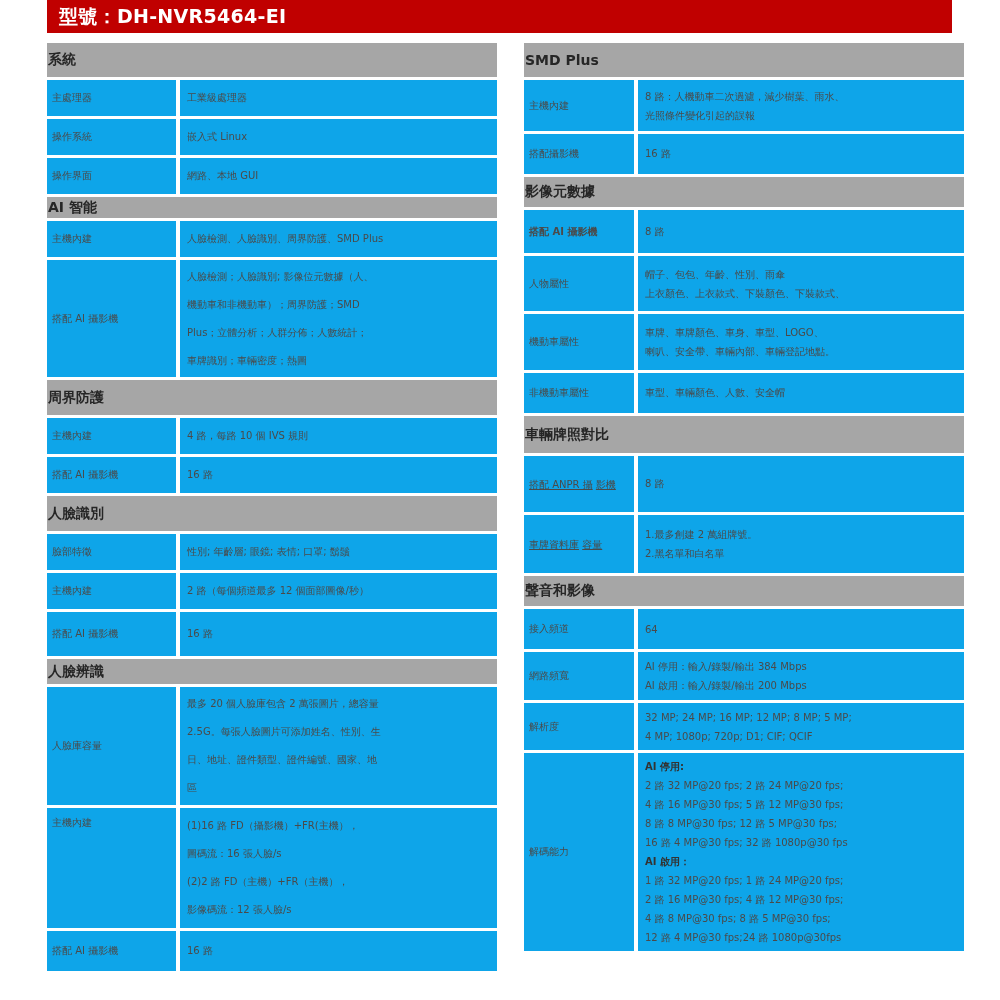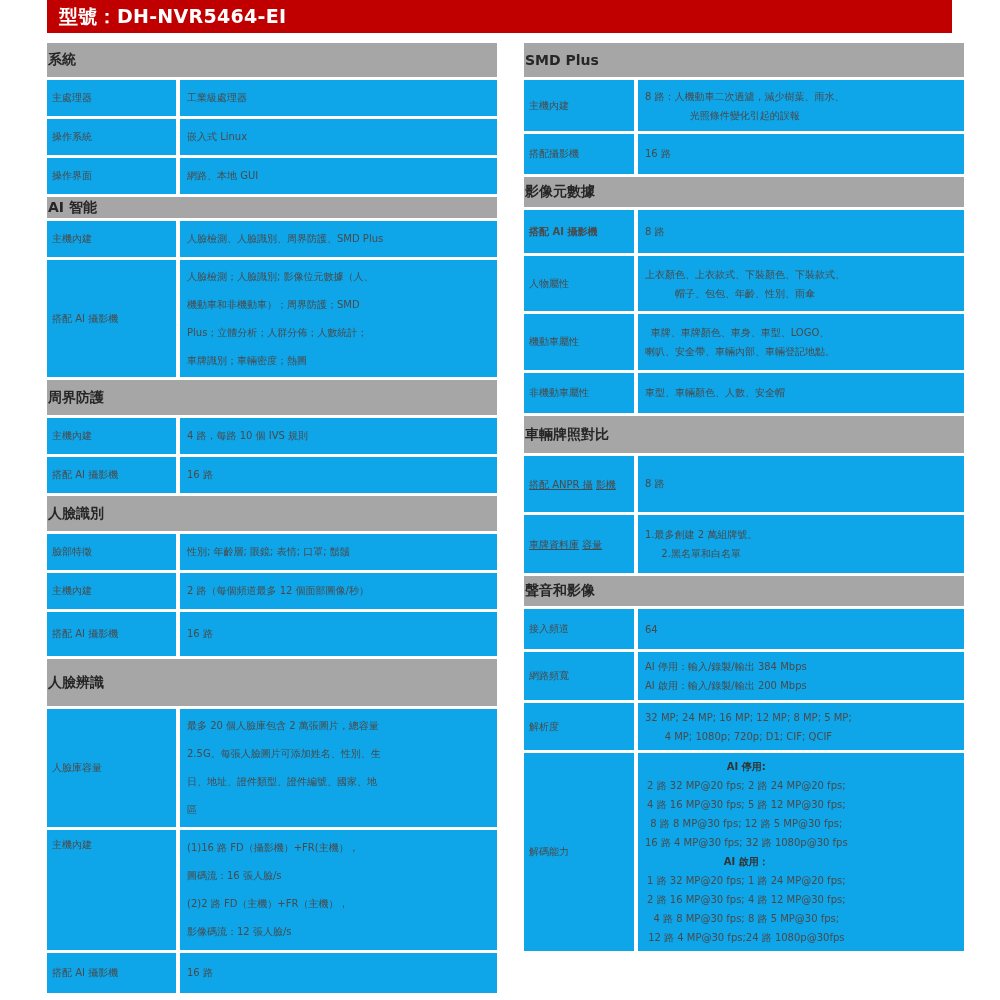--- a/index.html
+++ b/index.html
@@ -48,21 +48,21 @@
       box-sizing: border-box;
       display: flex; align-items: center;
     }
     .col-left .row .k { width: 129px; margin-right: 4px; padding-left: 5px; }
     .col-left .row .v { flex: 1; padding-left: 7px; padding-right: 4px; }
     .col-right .row .k { width: 110px; margin-right: 4px; padding-left: 5px; }
     .col-right .row .v { flex: 1; padding-left: 7px; padding-right: 4px; }
     .v .lines { display: block; }
     .v .lines span { display: block; }
     .tall .v .lines span { line-height: 28px; }
-    .tight .v .lines span { line-height: 19px; text-align: center; }
+    .tight .v .lines span { line-height: 19px; }
     .tight .k span { line-height: 19px; text-decoration: underline; }
     .strong { font-weight: bold; color: #333; }
     .k.top { align-items: flex-start; padding-top: 8px; }
     .v.top { align-items: flex-start; padding-top: 4px; }
   </style>
 </head>
 <body>
 
 <div class="title-bar">型號：DH-NVR5464-EI</div>
 
@@ -116,21 +116,21 @@
   </div>
   <div class="row" style="height:36px">
     <div class="k">主機內建</div>
     <div class="v">2 路（每個頻道最多 12 個面部圖像/秒）</div>
   </div>
   <div class="row" style="height:44px">
     <div class="k">搭配 AI 攝影機</div>
     <div class="v">16 路</div>
   </div>
 
-  <div class="sec" style="height:47px">人臉辨識</div>
+  <div class="sec" style="height:25px">人臉辨識</div>
   <div class="row tall" style="height:118px">
     <div class="k">人臉庫容量</div>
     <div class="v">
       <div class="lines">
         <span>最多 20 個人臉庫包含 2 萬張圖片，總容量</span>
         <span>2.5G。每張人臉圖片可添加姓名、性別、生</span>
         <span>日、地址、證件類型、證件編號、國家、地</span>
         <span>區</span>
       </div>
     </div>
@@ -171,22 +171,22 @@
 
   <div class="sec" style="height:30px">影像元數據</div>
   <div class="row" style="height:43px">
     <div class="k strong">搭配 AI 攝影機</div>
     <div class="v">8 路</div>
   </div>
   <div class="row tight" style="height:55px">
     <div class="k">人物屬性</div>
     <div class="v">
       <div class="lines">
+        <span>帽子、包包、年齡、性別、雨傘</span>
         <span>上衣顏色、上衣款式、下裝顏色、下裝款式、</span>
-        <span>帽子、包包、年齡、性別、雨傘</span>
       </div>
     </div>
   </div>
   <div class="row tight" style="height:56px">
     <div class="k">機動車屬性</div>
     <div class="v">
       <div class="lines">
         <span>車牌、車牌顏色、車身、車型、LOGO、</span>
         <span>喇叭、安全帶、車輛內部、車輛登記地點。</span>
       </div>

